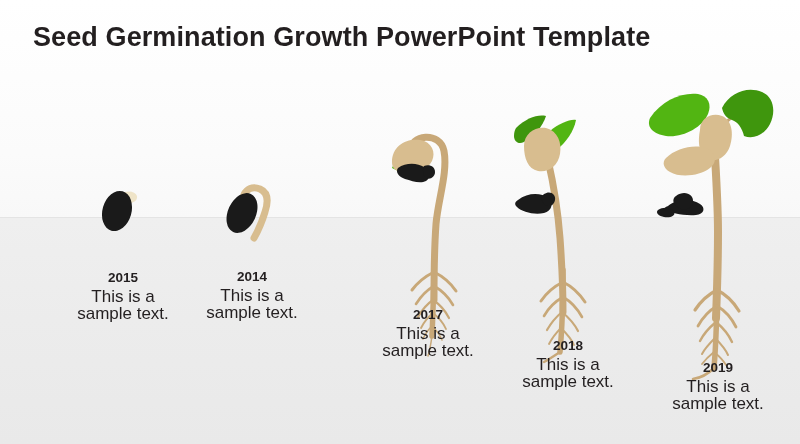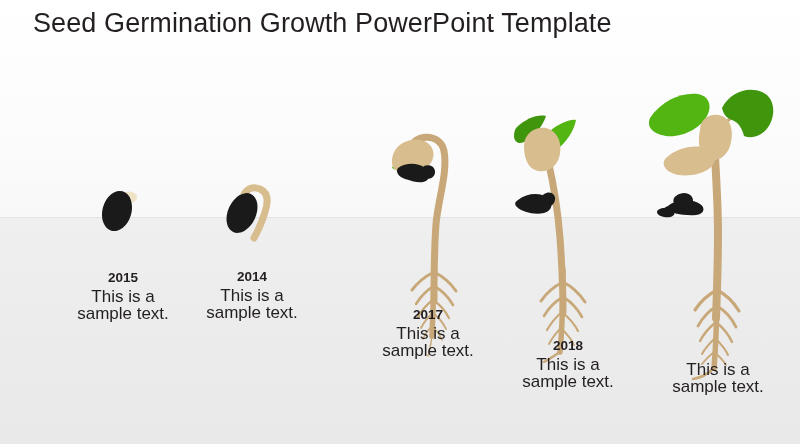--- a/index.html
+++ b/index.html
@@ -37,23 +37,23 @@
   .soil-line {
     position: absolute;
     left: 0; top: 217px;
     width: 800px;
     height: 1px;
     background: #e4e4e4;
   }
   .title {
     position: absolute;
     left: 33px;
-    top: 8px;
+    top: 22px;
     font-size: 27px;
-    font-weight: 400;
+    font-weight: 700;
     letter-spacing: 0.1px;
     color: #231f20;
     white-space: nowrap;
   }
   .stage {
     position: absolute;
     top: 0;
     width: 160px;
     height: 444px;
   }
@@ -242,20 +242,21 @@
       <g>
         <path d="M28 158 C38 148 56 144 68 148 C78 152 80 162 72 168 C62 176 42 178 32 172 C25 168 24 162 28 158 Z" fill="#d8bd8f"></path>
       </g>
       <g>
         <path d="M30 206 C40 198 54 199 62 204 C68 208 66 214 58 215 C46 216 32 213 28 210 C26 208 27 207 30 206 Z" fill="#1a1a1a"></path>
         <path d="M38 196 C46 190 56 194 55 202 C54 210 44 212 38 206 C34 202 35 198 38 196 Z" fill="#1a1a1a"></path>
         <path d="M20 210 C26 206 34 208 36 212 C38 216 32 218 26 217 C21 216 17 213 20 210 Z" fill="#1a1a1a"></path>
       </g>
     </svg>
     <div class="caption" style="top:359px;">
+      <div class="caption-year">2019</div>
       <div class="caption-text">
         <span>This is a</span><br>
         <span>sample text.</span>
       </div>
     </div>
   </div>
 
 </div>
 
 </body></html>

